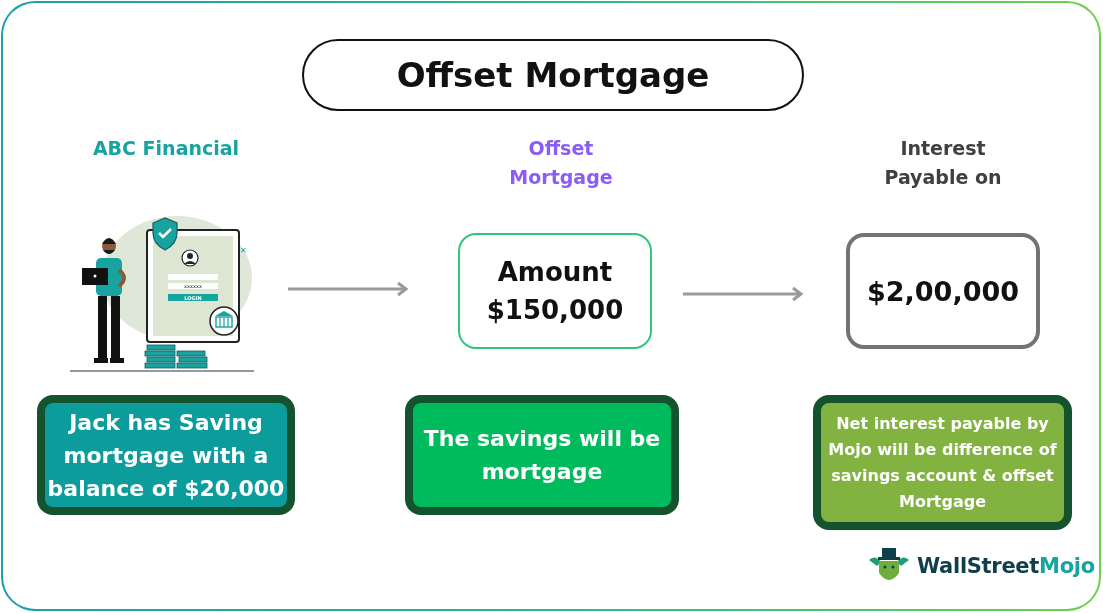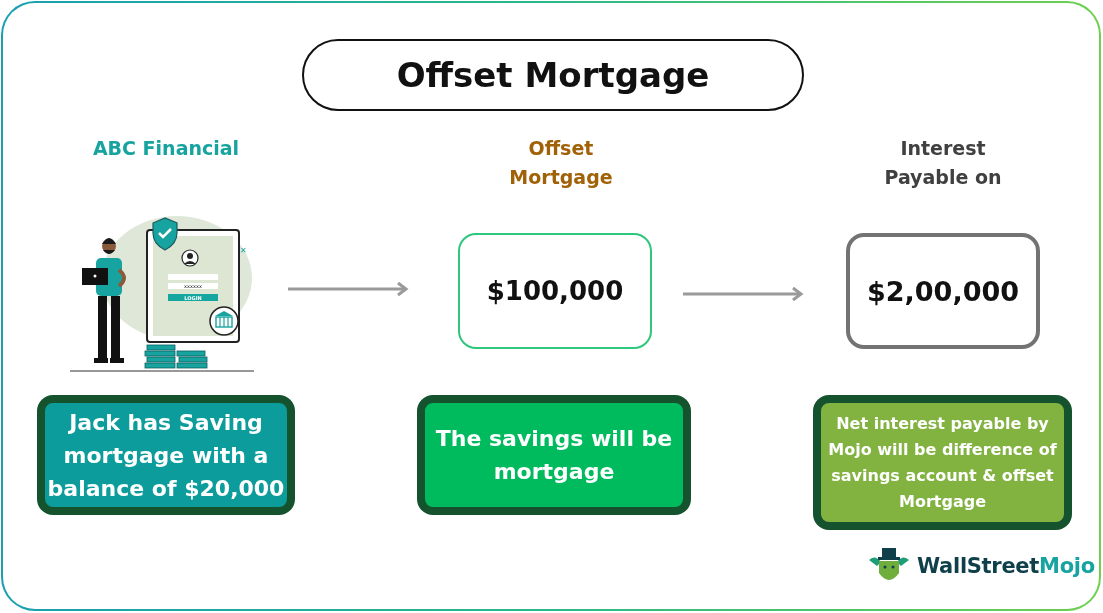--- a/index.html
+++ b/index.html
@@ -8,31 +8,31 @@
   .frame { position: absolute; left: 1px; top: 1px; width: 1096px; height: 606px;
            border-radius: 34px; padding: 2px;
            background: linear-gradient(90deg, #1a9fb0 0%, #2bb88a 50%, #6fd04f 100%); }
   .frame-inner { width: 100%; height: 100%; background: #fff; border-radius: 32px; position: relative; }
   .title-pill { position: absolute; left: 299px; top: 36px; width: 502px; height: 72px;
                 border: 2px solid #111; border-radius: 38px; box-sizing: border-box;
                 display: flex; align-items: center; justify-content: center;
                 font-weight: bold; font-size: 34px; color: #111; }
   .col-head { position: absolute; text-align: center; font-weight: bold; font-size: 19px; line-height: 29px; }
   .h1 { left: 73px; top: 131px; width: 180px; color: #17a3a0; }
-  .h2 { left: 468px; top: 131px; width: 180px; color: #a16207; }
+  .h2 { left: 468px; top: 131px; width: 180px; color: #8b5cf6; }
   .h3 { left: 850px; top: 131px; width: 180px; color: #404040; }
   .box { position: absolute; box-sizing: border-box; display: flex; align-items: center;
          justify-content: center; text-align: center; font-weight: bold; }
   .amt { left: 455px; top: 230px; width: 194px; height: 116px; border: 2px solid #2fc77b;
          border-radius: 18px; font-size: 26px; line-height: 38px; color: #111; flex-direction: column; }
   .pay { left: 843px; top: 230px; width: 194px; height: 116px; border: 4px solid #737373;
          border-radius: 18px; font-size: 27px; color: #111; }
   .note { border: 8px solid #14532d; border-radius: 16px; color: #fff; flex-direction: column; }
   .n1 { left: 34px; top: 392px; width: 258px; height: 120px; background: #0c9c9c; font-size: 22px; line-height: 33px; }
-  .n2 { left: 414px; top: 392px; width: 274px; height: 120px; background: #00bb5e; font-size: 22px; line-height: 33px; }
+  .n2 { left: 402px; top: 392px; width: 274px; height: 120px; background: #00bb5e; font-size: 22px; line-height: 33px; }
   .n3 { left: 810px; top: 392px; width: 259px; height: 135px; background: #82b240; font-size: 16px; line-height: 26px; }
   .arrow { position: absolute; height: 20px; }
   .arrow svg { display: block; }
   .illus { position: absolute; left: 64px; top: 205px; width: 190px; height: 170px; }
   .logo { position: absolute; left: 864px; top: 543px; display: flex; align-items: center; gap: 6px; text-align: right; }
   .logo-text { font-weight: bold; font-size: 21px; color: #0e3f4a; letter-spacing: -0.3px; }
   .logo-text .mojo { color: #17a3a0; }
 </style>
 </head>
 <body>
@@ -109,21 +109,22 @@
         </svg>
     </div>
     <div class="arrow" style="left:678px; top:281px;">
       <svg width="125" height="20">
           <line x1="2" y1="10" x2="120" y2="10" stroke="#9a9a9a" stroke-width="3"></line>
           <path d="M112 4 l8 6 l-8 6" stroke="#9a9a9a" stroke-width="3" fill="none"></path>
         </svg>
     </div>
 
     <div class="box amt">
-      <div>$100,000</div>
+      <div>Amount</div>
+      <div>$150,000</div>
     </div>
     <div class="box pay">
       <div>$2,00,000</div>
     </div>
 
     <div class="box note n1">
       <div>Jack has Saving</div>
       <div>mortgage with a</div>
       <div>balance of $20,000</div>
     </div>

